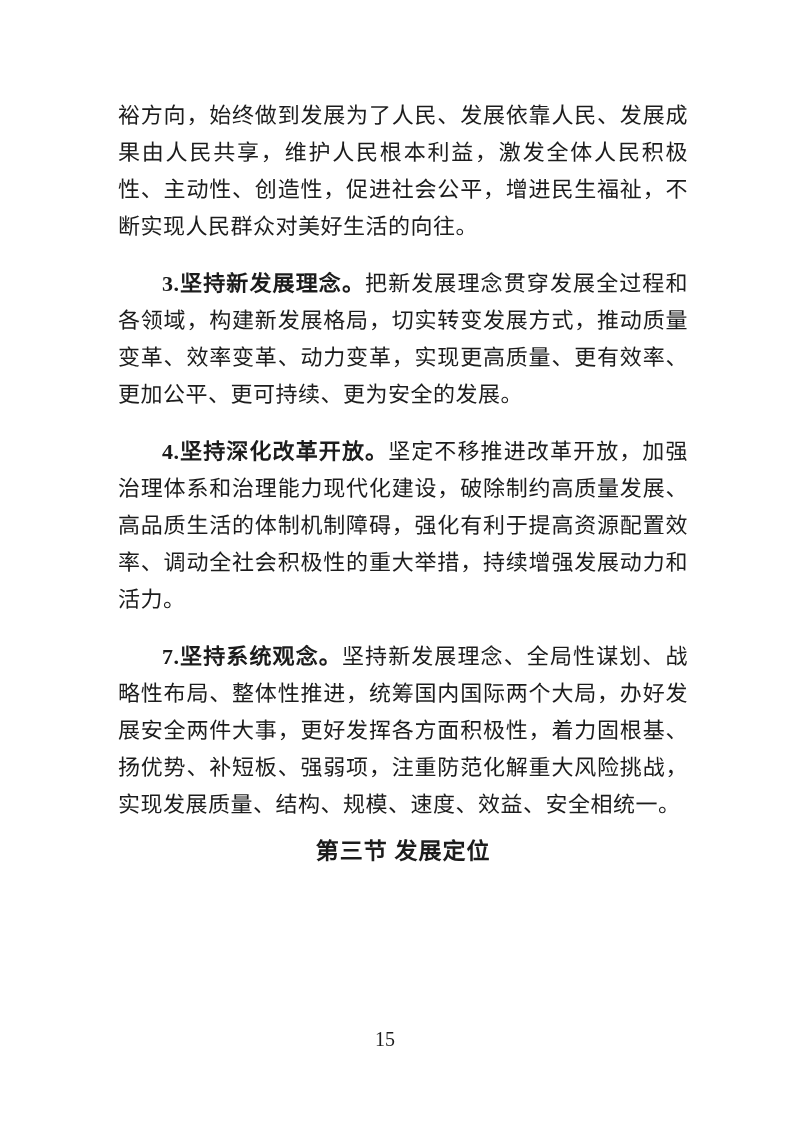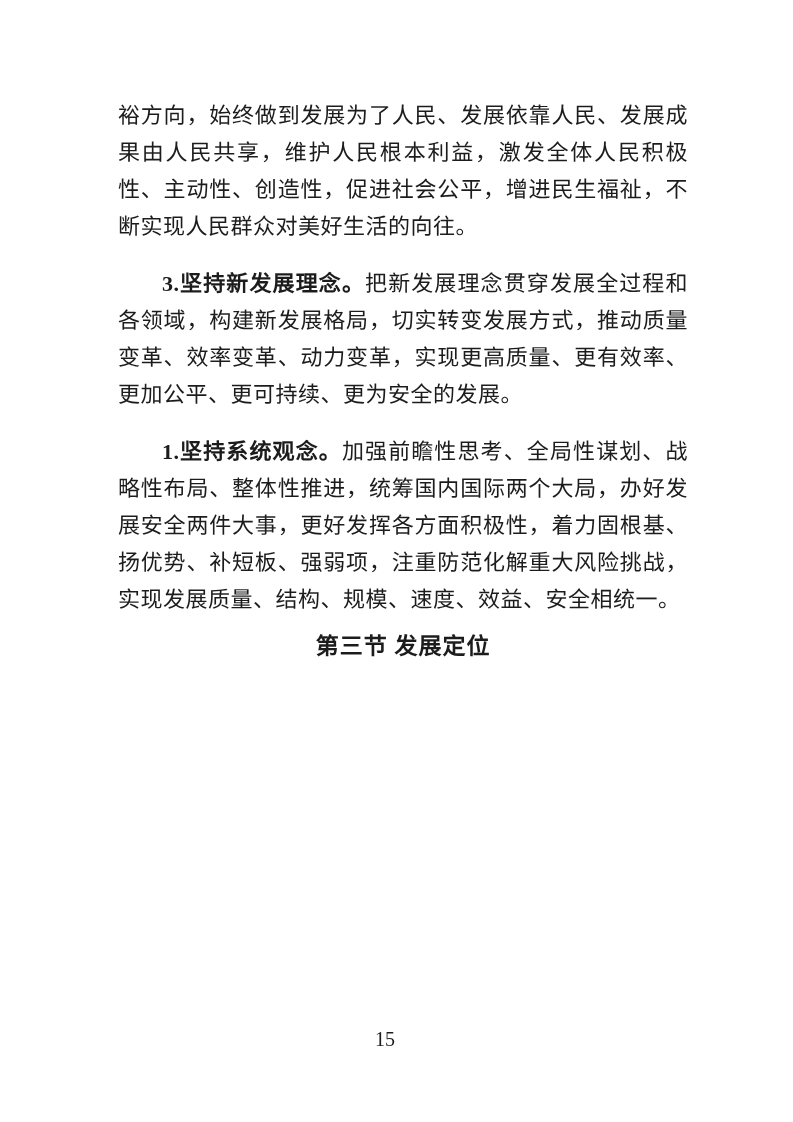--- a/index.html
+++ b/index.html
@@ -62,22 +62,23 @@
 </head>
 <body>
 
 <div class="page">
   <div class="content">
 
     <p class="para"><span class="body-text">裕方向，始终做到发展为了人民、发展依靠人民、发展成果由人民共享，维护人民根本利益，激发全体人民积极性、主动性、创造性，促进社会公平，增进民生福祉，不断实现人民群众对美好生活的向往。</span></p>
 
     <p class="para indent"><span class="lead">3.坚持新发展理念。</span><span class="body-text">把新发展理念贯穿发展全过程和各领域，构建新发展格局，切实转变发展方式，推动质量变革、效率变革、动力变革，实现更高质量、更有效率、更加公平、更可持续、更为安全的发展。</span></p>
 
+    <p class="para indent"><span class="lead">4.坚持深化改革开放。</span><span class="body-text">坚定不移推进改革开放，加强治理体系和治理能力现代化建设，破除制约高质量发展、高品质生活的体制机制障碍，强化有利于提高资源配置效率、调动全社会积极性的重大举措，持续增强发展动力和活力。</span></p>
 
-    <p class="para indent"><span class="lead">1.坚持系统观念。</span><span class="body-text">加强前瞻性思考、全局性谋划、战略性布局、整体性推进，统筹国内国际两个大局，办好发展安全两件大事，更好发挥各方面积极性，着力固根基、扬优势、补短板、强弱项，注重防范化解重大风险挑战，实现发展质量、结构、规模、速度、效益、安全相统一。</span></p>
+    <p class="para indent"><span class="lead">7.坚持系统观念。</span><span class="body-text">坚持新发展理念、全局性谋划、战略性布局、整体性推进，统筹国内国际两个大局，办好发展安全两件大事，更好发挥各方面积极性，着力固根基、扬优势、补短板、强弱项，注重防范化解重大风险挑战，实现发展质量、结构、规模、速度、效益、安全相统一。</span></p>
 
     <h2 class="section-heading">第三节 发展定位</h2>
 
 
   </div>
 
   <div class="page-number">15</div>
 </div>
 
 </body></html>

